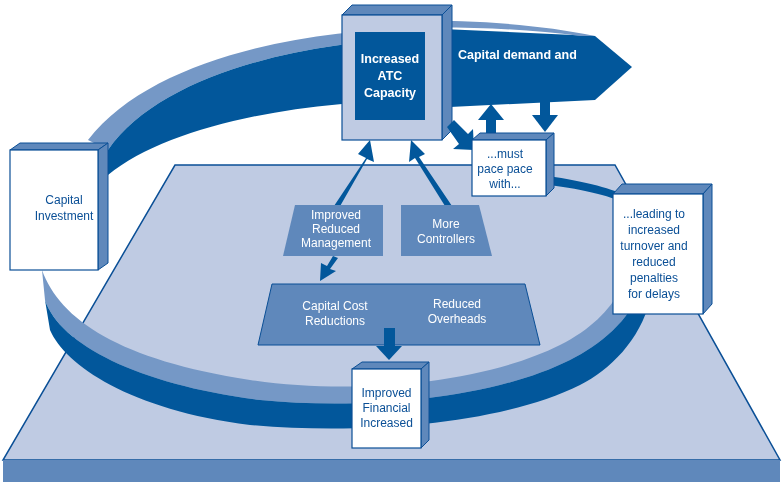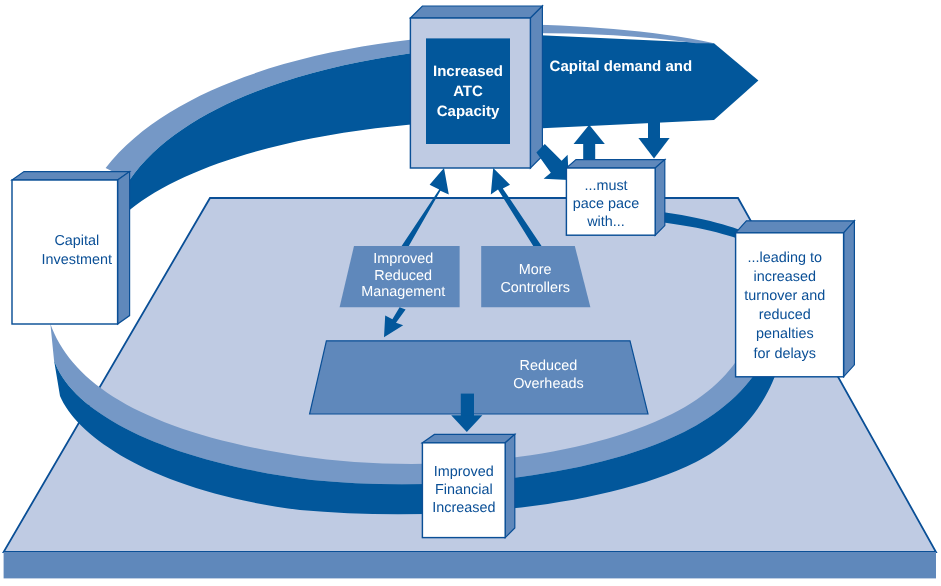--- a/index.html
+++ b/index.html
@@ -124,20 +124,24 @@
   <span>Improved</span>
   <span>Reduced</span>
   <span>Management</span>
 </div>
 
 <div class="lbl white" style="left:403px; top:217px; width:86px; line-height:15px;">
   <span>More</span>
   <span>Controllers</span>
 </div>
 
+<div class="lbl white" style="left:290px; top:299px; width:90px; line-height:15px;">
+  <span>Capital Cost</span>
+  <span>Reductions</span>
+</div>
 
 <div class="lbl white" style="left:412px; top:297px; width:90px; line-height:15px;">
   <span>Reduced</span>
   <span>Overheads</span>
 </div>
 
 <div class="lbl blue" style="left:352px; top:386px; width:69px; line-height:15px;">
   <span>Improved</span>
   <span>Financial</span>
   <span>Increased</span>

